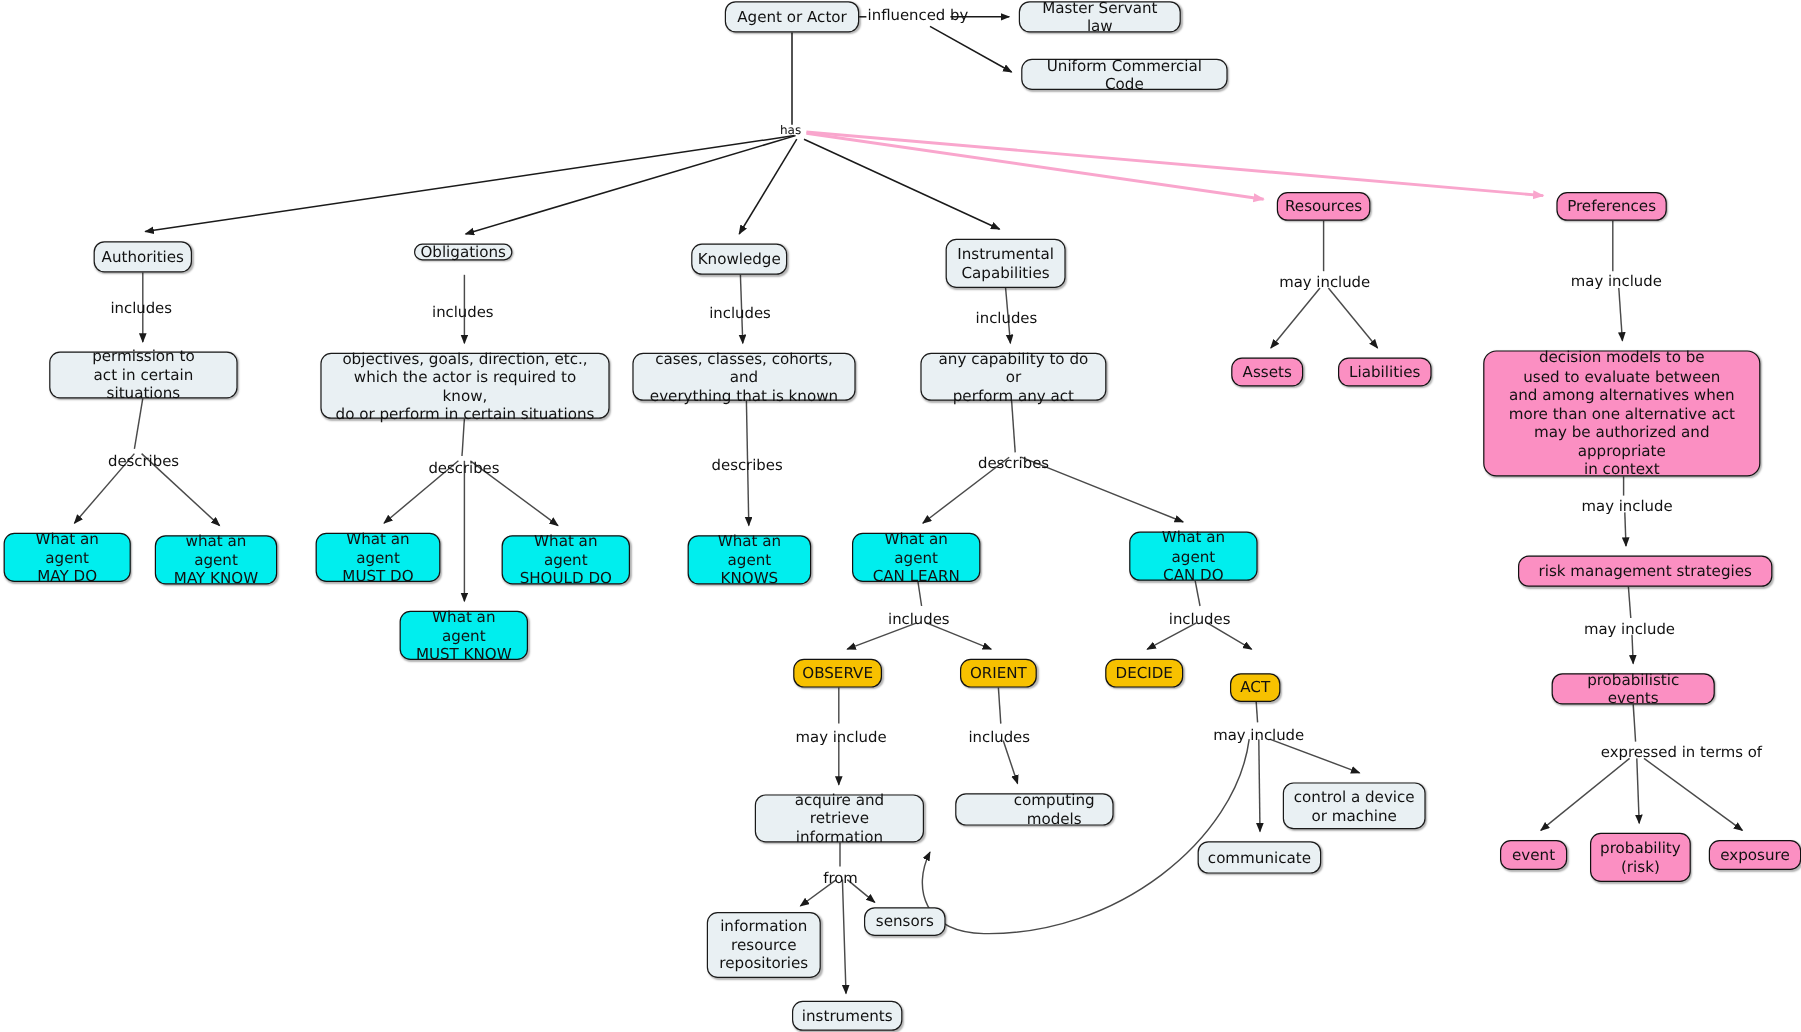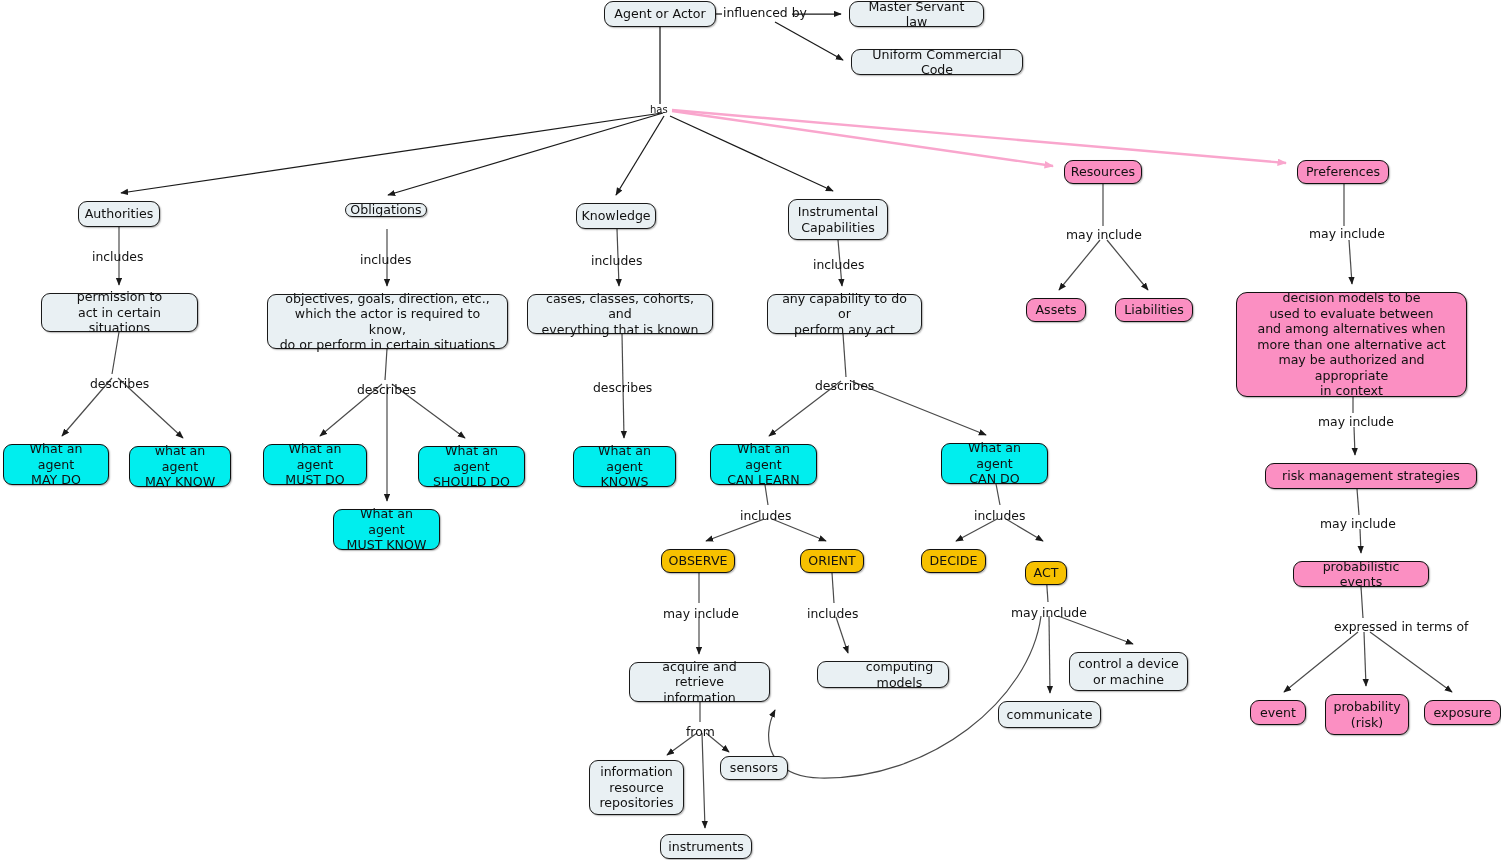--- a/index.html
+++ b/index.html
@@ -192,21 +192,21 @@
   <div class="node n-cyan" style="left:941px;top:443px;width:107px;height:41px;">What an agent
 CAN DO</div>
   <div class="node n-pink" style="left:1265px;top:463px;width:212px;height:26px;">risk management strategies</div>
   <div class="node n-gold" style="left:661px;top:549px;width:74px;height:24px;">OBSERVE</div>
   <div class="node n-gold" style="left:800px;top:549px;width:64px;height:24px;">ORIENT</div>
   <div class="node n-gold" style="left:921px;top:549px;width:65px;height:24px;">DECIDE</div>
   <div class="node n-gold" style="left:1025px;top:549px;width:42px;height:24px;margin-top:12px;">ACT</div>
   <div class="node n-pink" style="left:1293px;top:561px;width:136px;height:26px;">probabilistic events</div>
   <div class="node n-light" style="left:629px;top:662px;width:141px;height:40px;">acquire and retrieve
 information</div>
-  <div class="node n-light" style="left:817px;top:661px;width:132px;height:27px;padding-left:40px;">computing models</div>
+  <div class="node n-light" style="left:796px;top:661px;width:132px;height:27px;padding-left:40px;">computing models</div>
   <div class="node n-light" style="left:1069px;top:652px;width:119px;height:39px;">control a device
 or machine</div>
   <div class="node n-light" style="left:998px;top:701px;width:103px;height:27px;">communicate</div>
   <div class="node n-pink" style="left:1250px;top:700px;width:56px;height:25px;">event</div>
   <div class="node n-pink" style="left:1325px;top:694px;width:84px;height:41px;">probability
 (risk)</div>
   <div class="node n-pink" style="left:1424px;top:700px;width:77px;height:25px;">exposure</div>
   <div class="node n-light" style="left:720px;top:756px;width:68px;height:24px;">sensors</div>
   <div class="node n-light" style="left:589px;top:760px;width:95px;height:55px;">information
 resource

